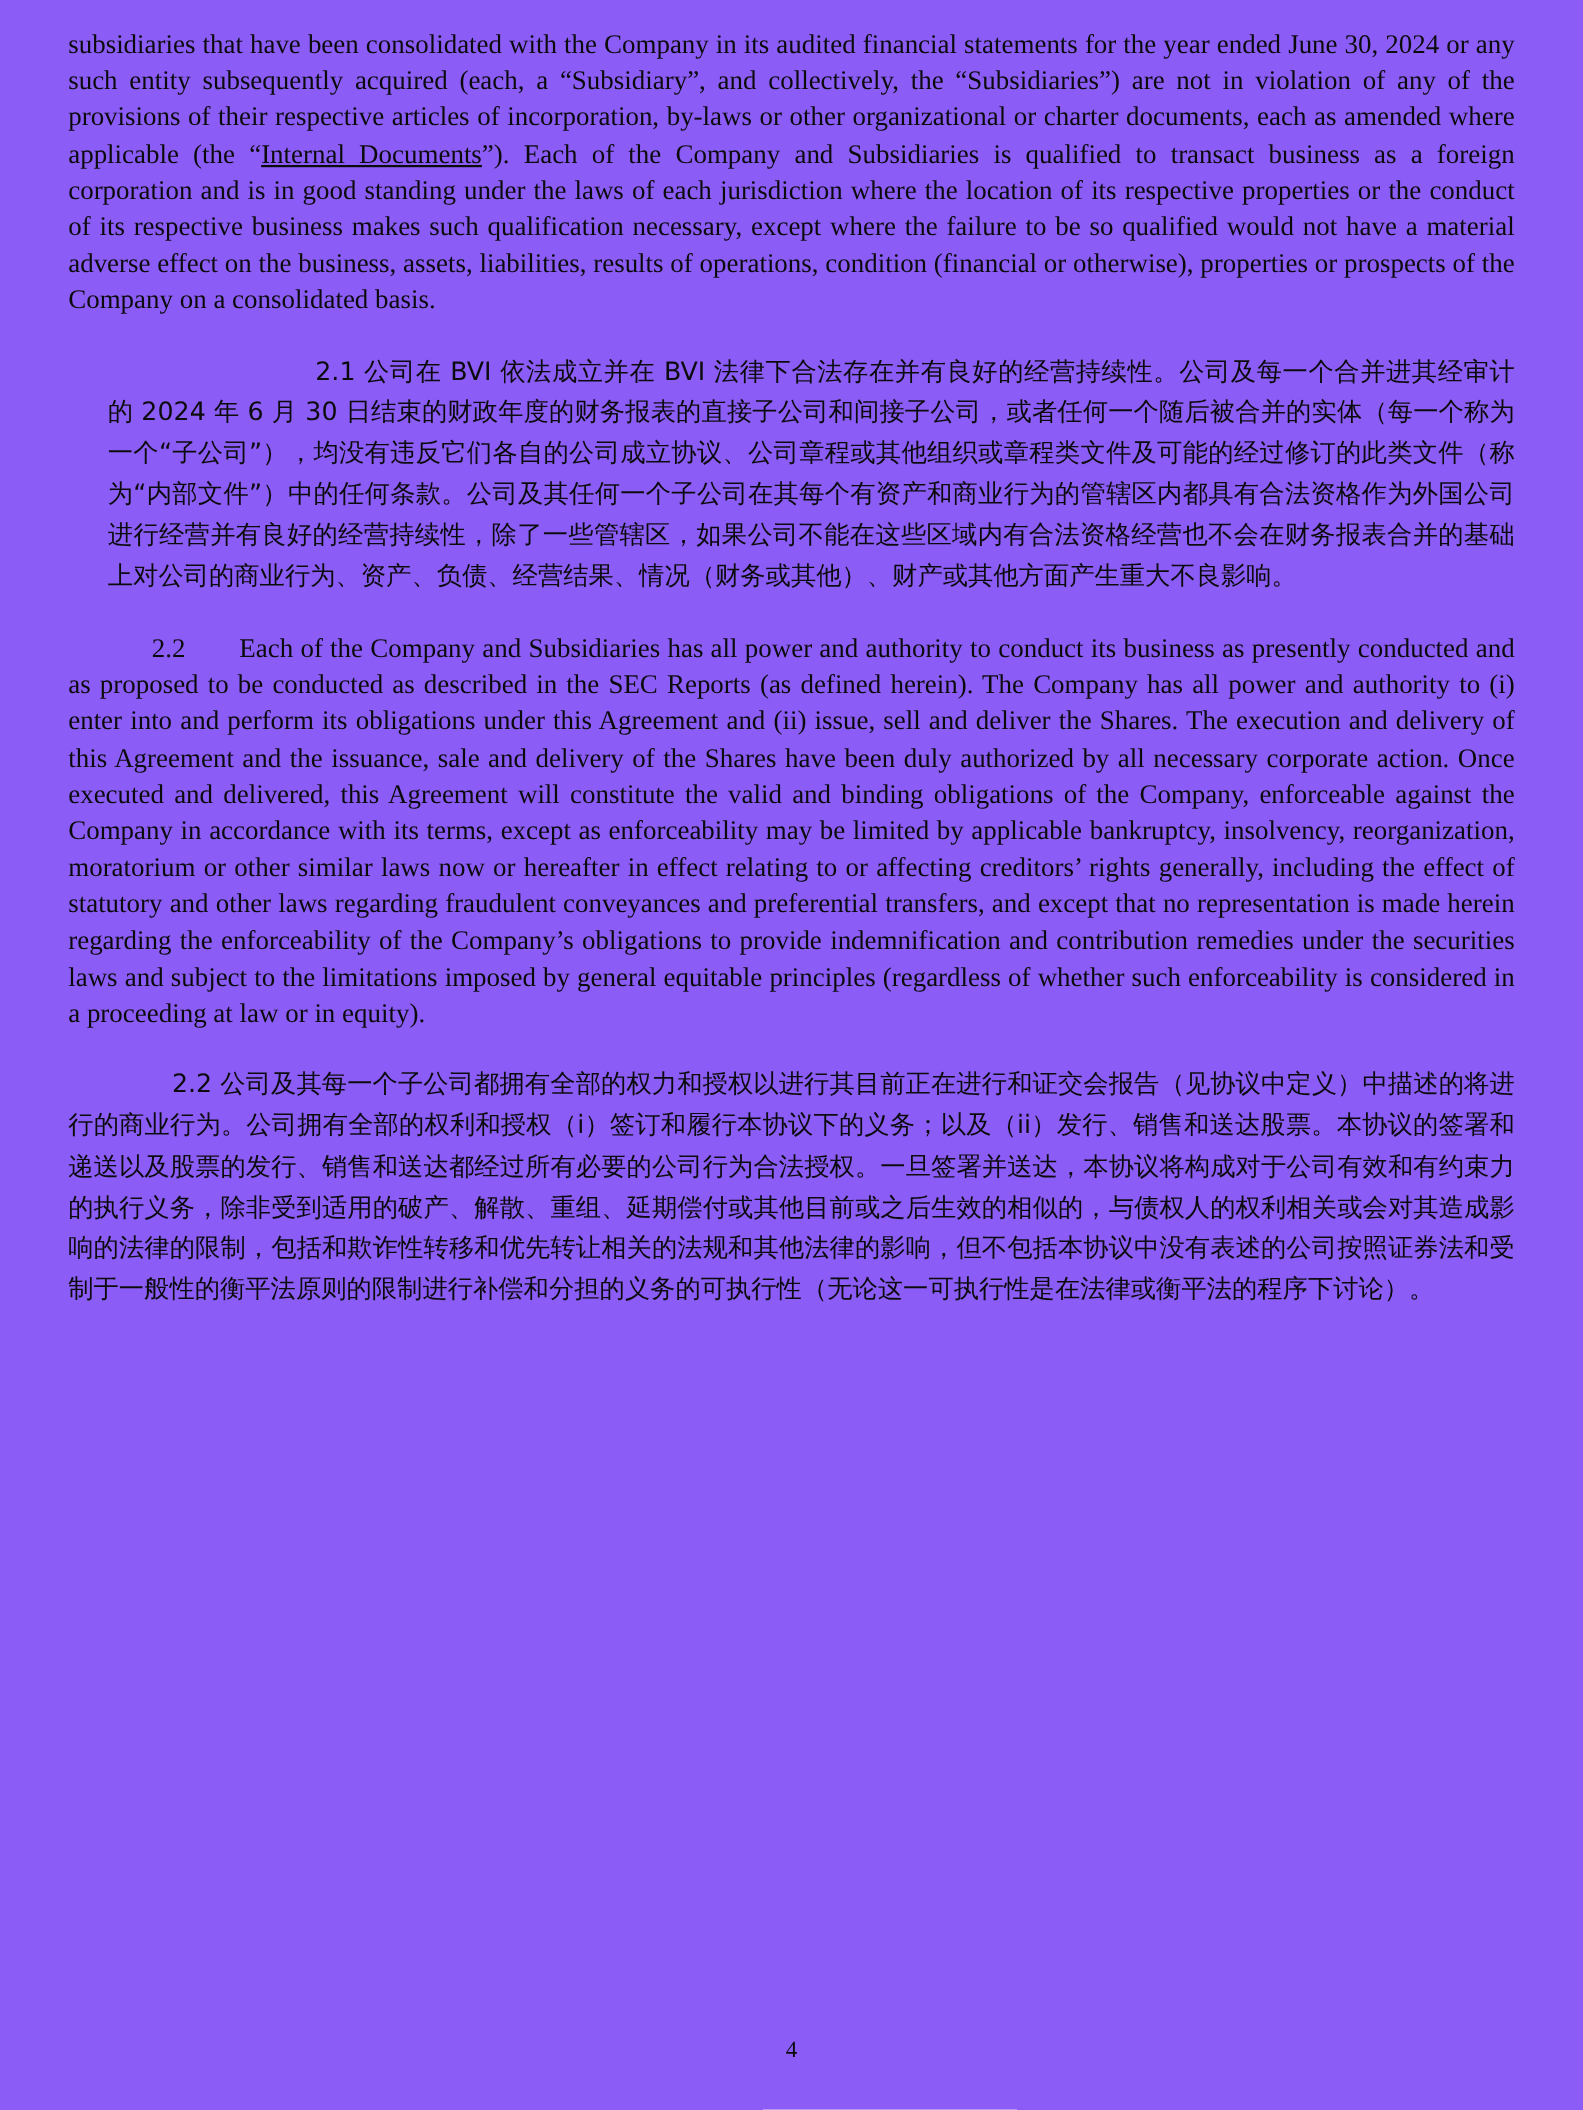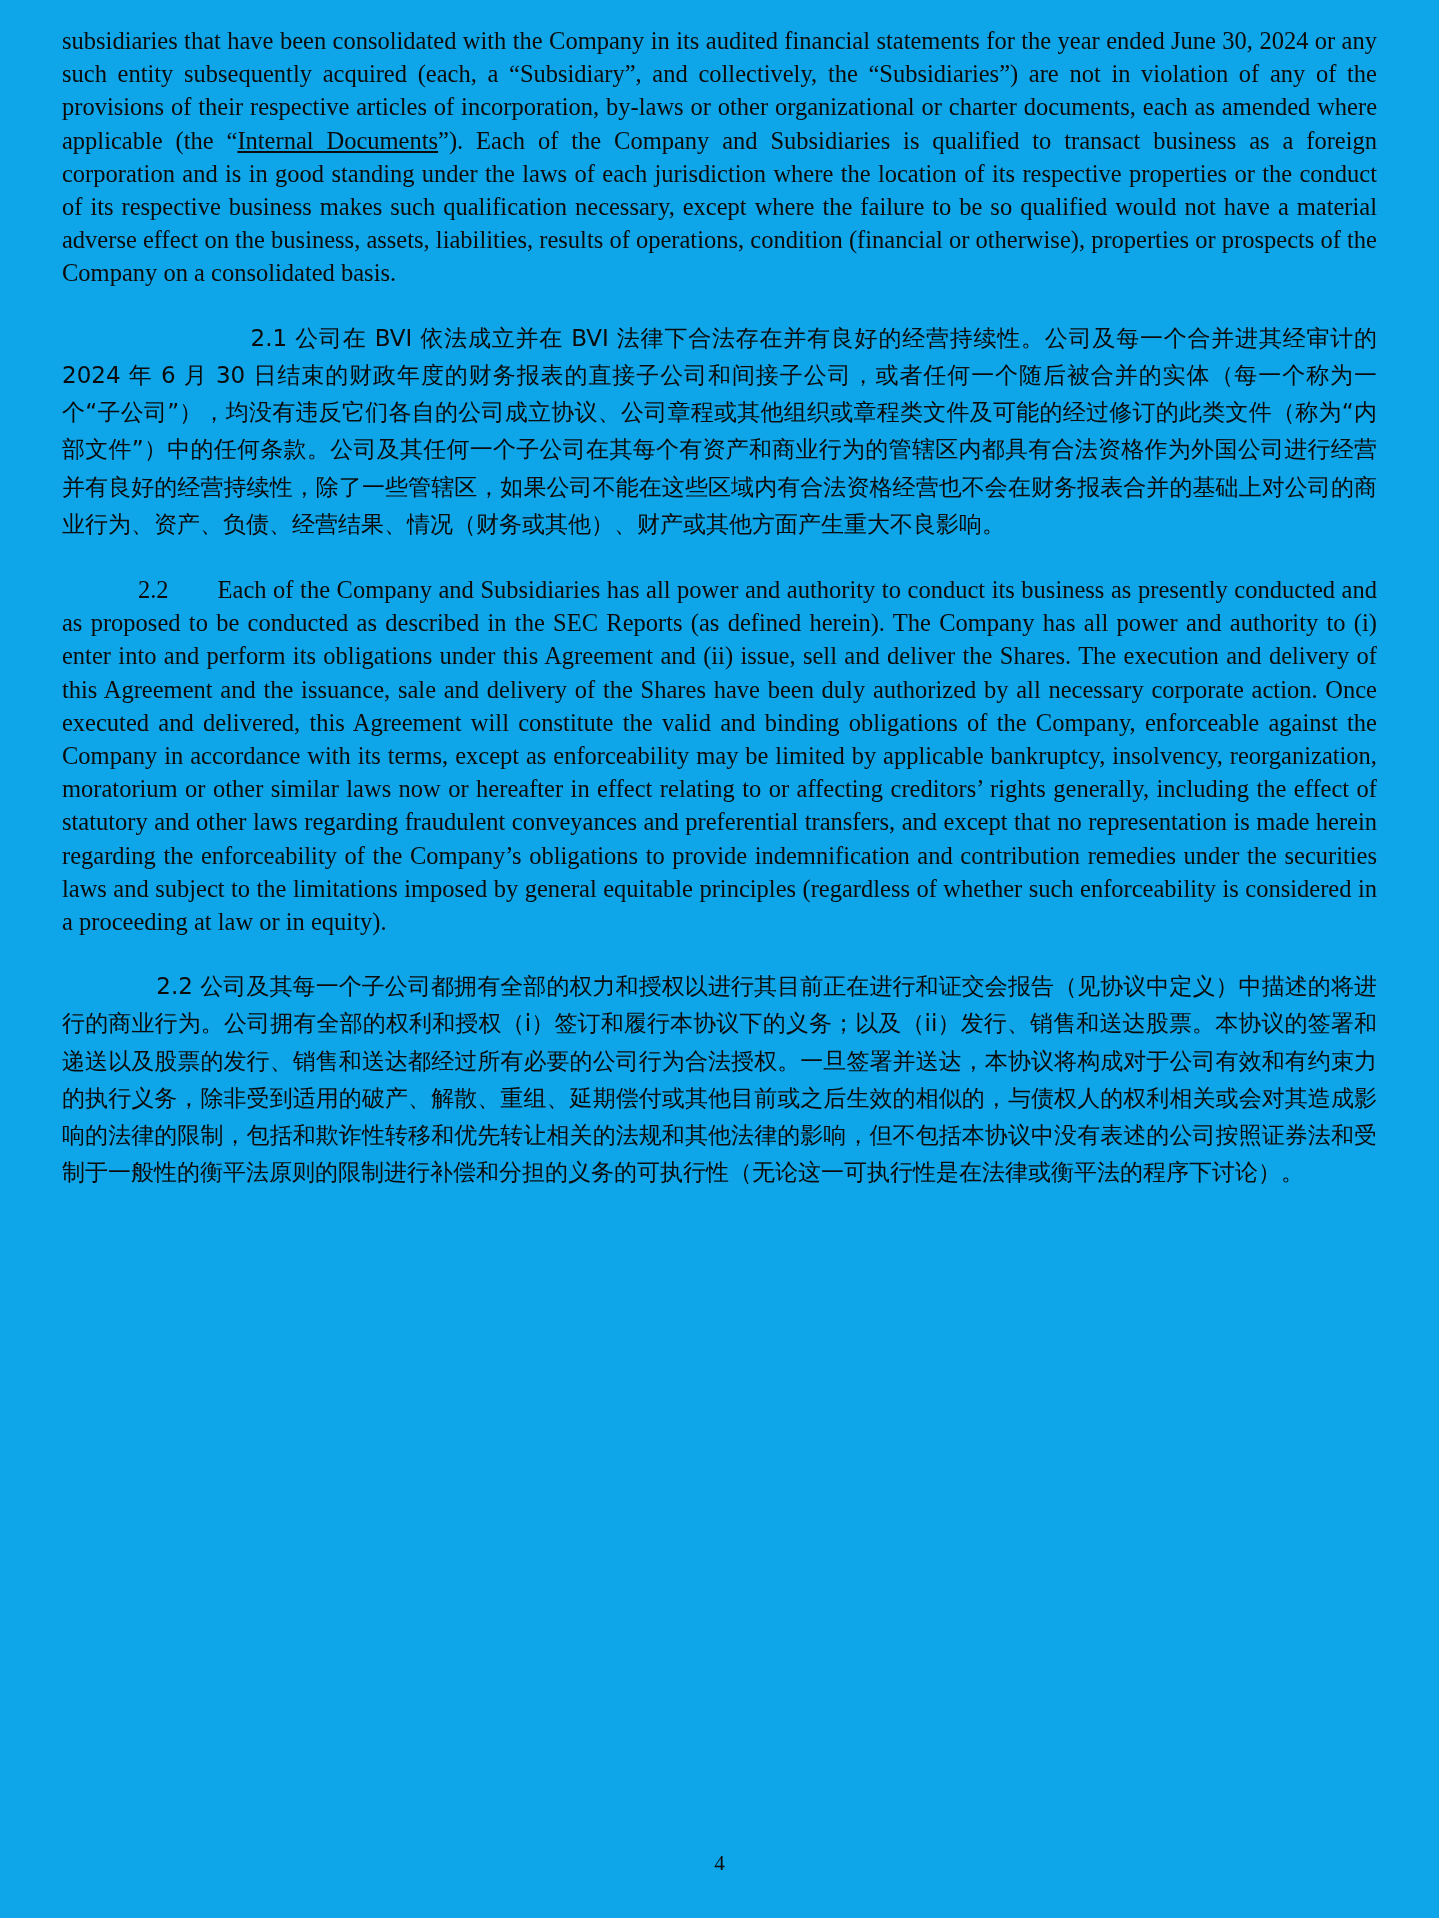--- a/index.html
+++ b/index.html
@@ -4,21 +4,21 @@
 <style>
   html, body {
     margin: 0;
     padding: 0;
     background: #ffffff;
   }
   .page {
     width: 1439px;
     height: 1918px;
     position: relative;
-    background: #0ea5e9;
+    background: #8b5cf6;
     box-sizing: border-box;
     padding: 24px 62px 0 62px;
     font-family: "Liberation Serif", "DejaVu Serif", serif;
     color: #000000;
   }
   .body-en {
     font-family: "Liberation Serif", "DejaVu Serif", serif;
     font-size: 24.5px;
     line-height: 1.355;
     text-align: justify;
@@ -49,21 +49,21 @@
 </style>
 </head>
 <body>
 
 <div class="page">
 
   <p class="body-en"><span>subsidiaries that have been consolidated with the Company in its audited financial statements for the year ended June 30, 2024 or any such entity subsequently acquired (each, a “Subsidiary”, and collectively, the “Subsidiaries”) are not in violation of any of the provisions of their respective articles of incorporation, by-laws or other organizational or charter documents, each as amended where applicable (the “</span><span class="u">Internal Documents</span><span>”). Each of the Company and Subsidiaries is qualified to transact business as a foreign corporation and is in good standing under the laws of each jurisdiction where the location of its respective properties or the conduct of its respective business makes such qualification necessary, except where the failure to be so qualified would not have a material adverse effect on the business, assets, liabilities, results of operations, condition (financial or otherwise), properties or prospects of the Company on a consolidated basis.</span></p>
 
   <div class="gap-md"></div>
 
-  <p class="body-zh" style="text-indent: 8.2em;">2.1 公司在 BVI 依法成立并在 BVI 法律下合法存在并有良好的经营持续性。公司及每一个合并进其经审计的 2024 年 6 月 30 日结束的财政年度的财务报表的直接子公司和间接子公司，或者任何一个随后被合并的实体（每一个称为一个“子公司”），均没有违反它们各自的公司成立协议、公司章程或其他组织或章程类文件及可能的经过修订的此类文件（称为“内部文件”）中的任何条款。公司及其任何一个子公司在其每个有资产和商业行为的管辖区内都具有合法资格作为外国公司进行经营并有良好的经营持续性，除了一些管辖区，如果公司不能在这些区域内有合法资格经营也不会在财务报表合并的基础上对公司的商业行为、资产、负债、经营结果、情况（财务或其他）、财产或其他方面产生重大不良影响。</p>
+  <p class="body-zh" style="text-indent: 8.2em; margin-left: 36px;">2.1 公司在 BVI 依法成立并在 BVI 法律下合法存在并有良好的经营持续性。公司及每一个合并进其经审计的 2024 年 6 月 30 日结束的财政年度的财务报表的直接子公司和间接子公司，或者任何一个随后被合并的实体（每一个称为一个“子公司”），均没有违反它们各自的公司成立协议、公司章程或其他组织或章程类文件及可能的经过修订的此类文件（称为“内部文件”）中的任何条款。公司及其任何一个子公司在其每个有资产和商业行为的管辖区内都具有合法资格作为外国公司进行经营并有良好的经营持续性，除了一些管辖区，如果公司不能在这些区域内有合法资格经营也不会在财务报表合并的基础上对公司的商业行为、资产、负债、经营结果、情况（财务或其他）、财产或其他方面产生重大不良影响。</p>
 
   <div class="gap-md"></div>
 
   <p class="body-en" style="text-indent: 3.1em;">2.2  Each of the Company and Subsidiaries has all power and authority to conduct its business as presently conducted and as proposed to be conducted as described in the SEC Reports (as defined herein). The Company has all power and authority to (i) enter into and perform its obligations under this Agreement and (ii) issue, sell and deliver the Shares. The execution and delivery of this Agreement and the issuance, sale and delivery of the Shares have been duly authorized by all necessary corporate action. Once executed and delivered, this Agreement will constitute the valid and binding obligations of the Company, enforceable against the Company in accordance with its terms, except as enforceability may be limited by applicable bankruptcy, insolvency, reorganization, moratorium or other similar laws now or hereafter in effect relating to or affecting creditors’ rights generally, including the effect of statutory and other laws regarding fraudulent conveyances and preferential transfers, and except that no representation is made herein regarding the enforceability of the Company’s obligations to provide indemnification and contribution remedies under the securities laws and subject to the limitations imposed by general equitable principles (regardless of whether such enforceability is considered in a proceeding at law or in equity).</p>
 
   <div class="gap-md"></div>
 
   <p class="body-zh" style="text-indent: 4.1em;">2.2 公司及其每一个子公司都拥有全部的权力和授权以进行其目前正在进行和证交会报告（见协议中定义）中描述的将进行的商业行为。公司拥有全部的权利和授权（i）签订和履行本协议下的义务；以及（ii）发行、销售和送达股票。本协议的签署和递送以及股票的发行、销售和送达都经过所有必要的公司行为合法授权。一旦签署并送达，本协议将构成对于公司有效和有约束力的执行义务，除非受到适用的破产、解散、重组、延期偿付或其他目前或之后生效的相似的，与债权人的权利相关或会对其造成影响的法律的限制，包括和欺诈性转移和优先转让相关的法规和其他法律的影响，但不包括本协议中没有表述的公司按照证券法和受制于一般性的衡平法原则的限制进行补偿和分担的义务的可执行性（无论这一可执行性是在法律或衡平法的程序下讨论）。</p>
 
   <div class="pagenum">4</div>

